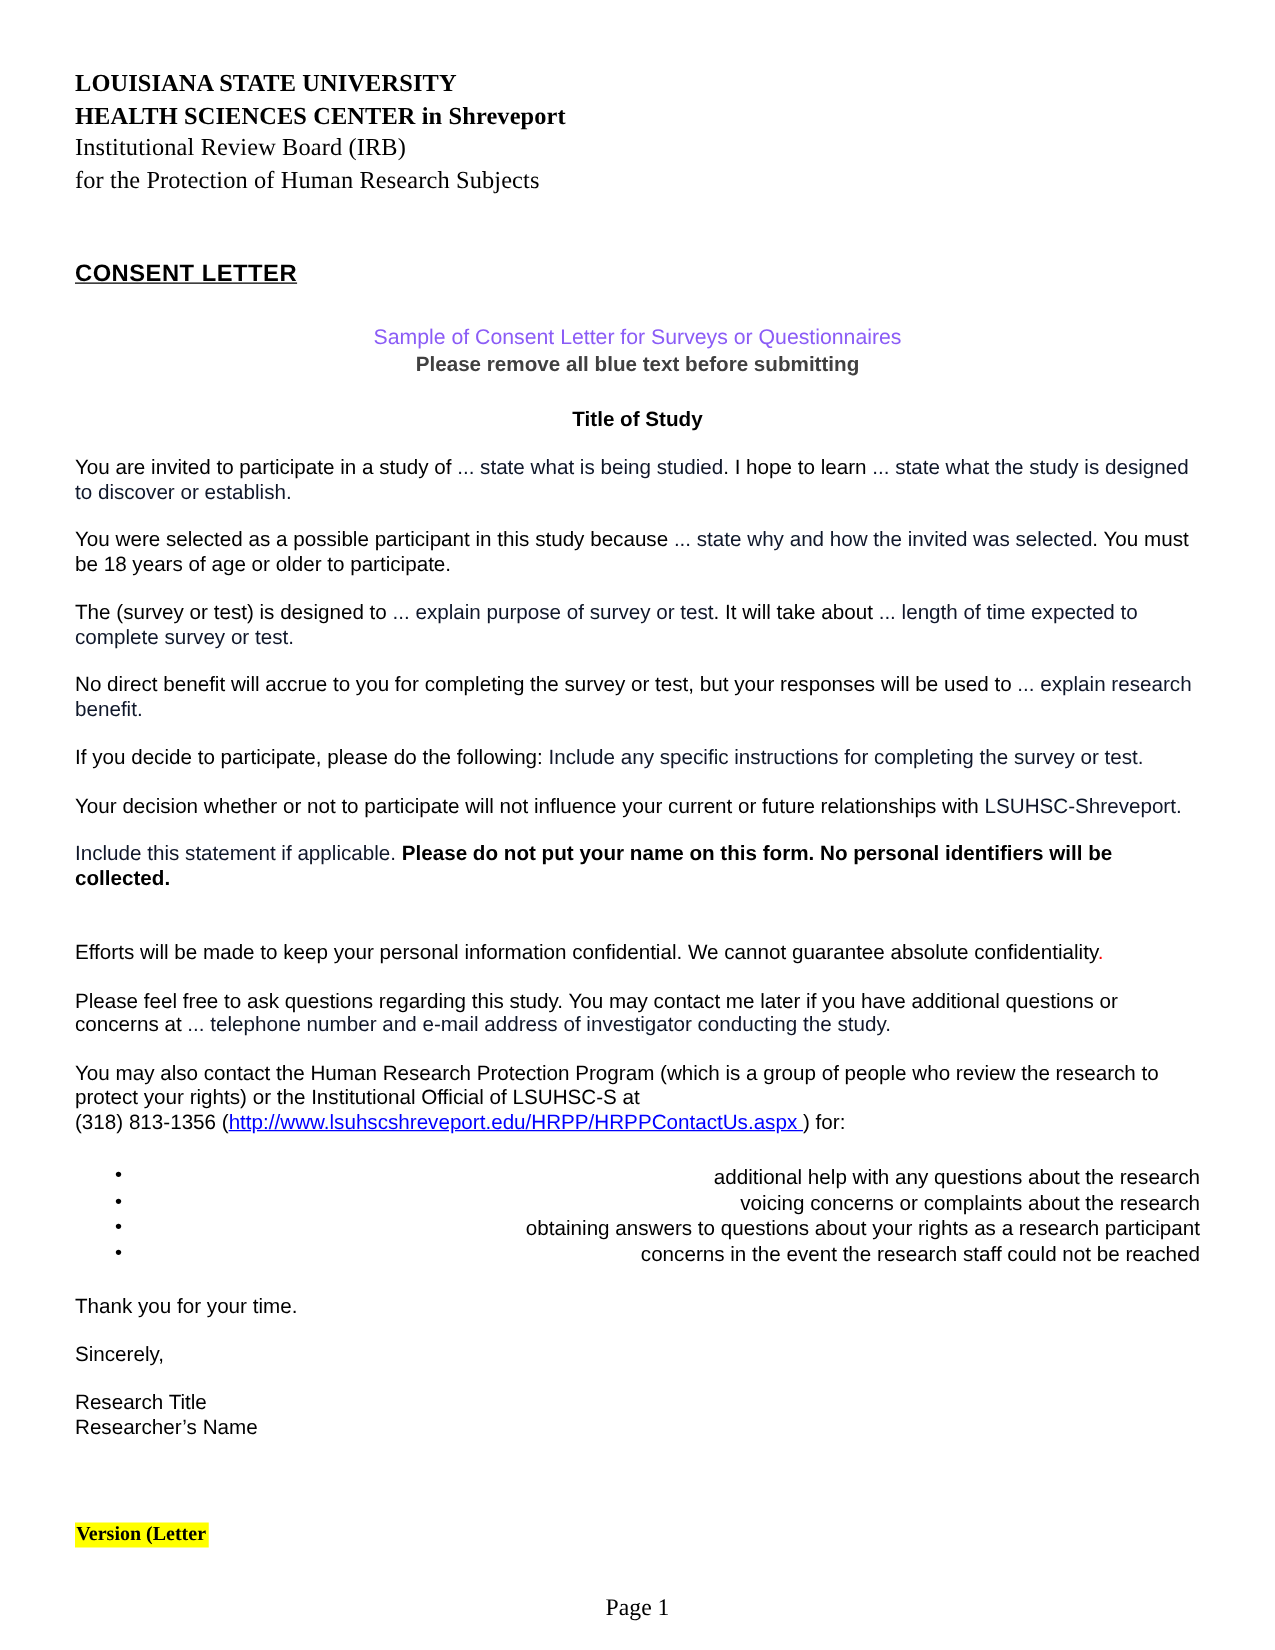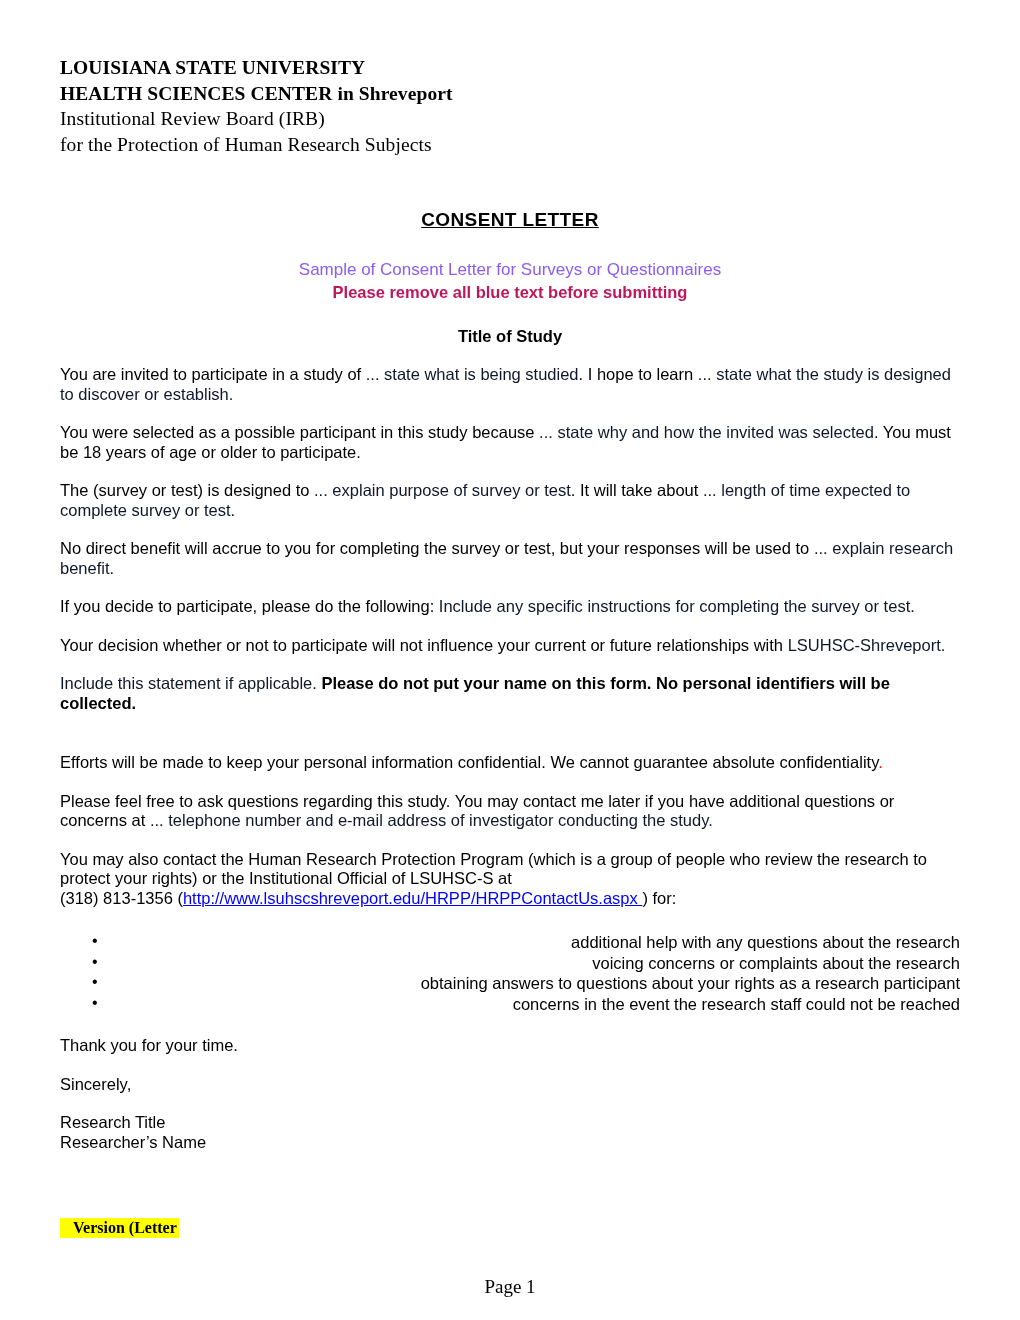--- a/index.html
+++ b/index.html
@@ -33,37 +33,36 @@
     font-size: 19.5px;
     line-height: 25.5px;
     letter-spacing: 0.1px;
   }
   .letterhead .lh-bold {
     font-weight: bold;
   }
 
   
   .doc-title {
-    text-align: center;
     font-weight: bold;
     font-size: 19px;
     text-decoration: underline;
     margin-top: 52px;
     letter-spacing: 0.4px;
   }
 
   .sample-note {
     text-align: center;
     color: #8b5cf6;
     font-size: 17px;
     margin-top: 29px;
   }
   .remove-note {
     text-align: center;
-    color: #be185d;
+    color: #404040;
     font-weight: bold;
     font-size: 16.5px;
     margin-top: 3px;
   }
 
   .study-title {
     text-align: center;
     font-weight: bold;
     font-size: 16.5px;
     margin-top: 25px;
@@ -138,21 +137,21 @@
   
   .footer-version {
     position: absolute;
     left: 60px;
     top: 1218px;
     font-family: "Liberation Serif", serif;
     font-weight: bold;
     font-size: 16px;
     background: #ffff00;
     color: #000000;
-    padding: 1px 2px 1px 13px;
+    padding: 1px 2px 1px 1px;
     line-height: 18px;
   }
   .footer-page {
     position: absolute;
     left: 0;
     right: 0;
     top: 1276px;
     text-align: center;
     font-family: "Liberation Serif", serif;
     font-size: 19px;

